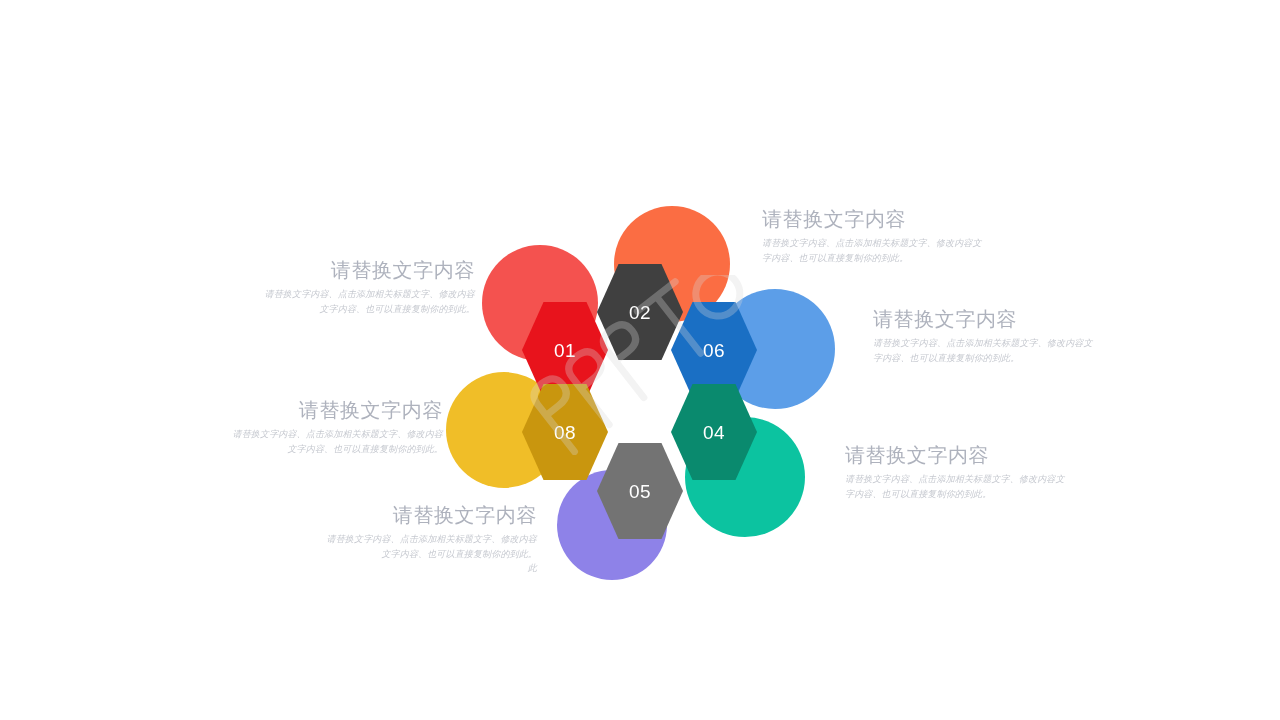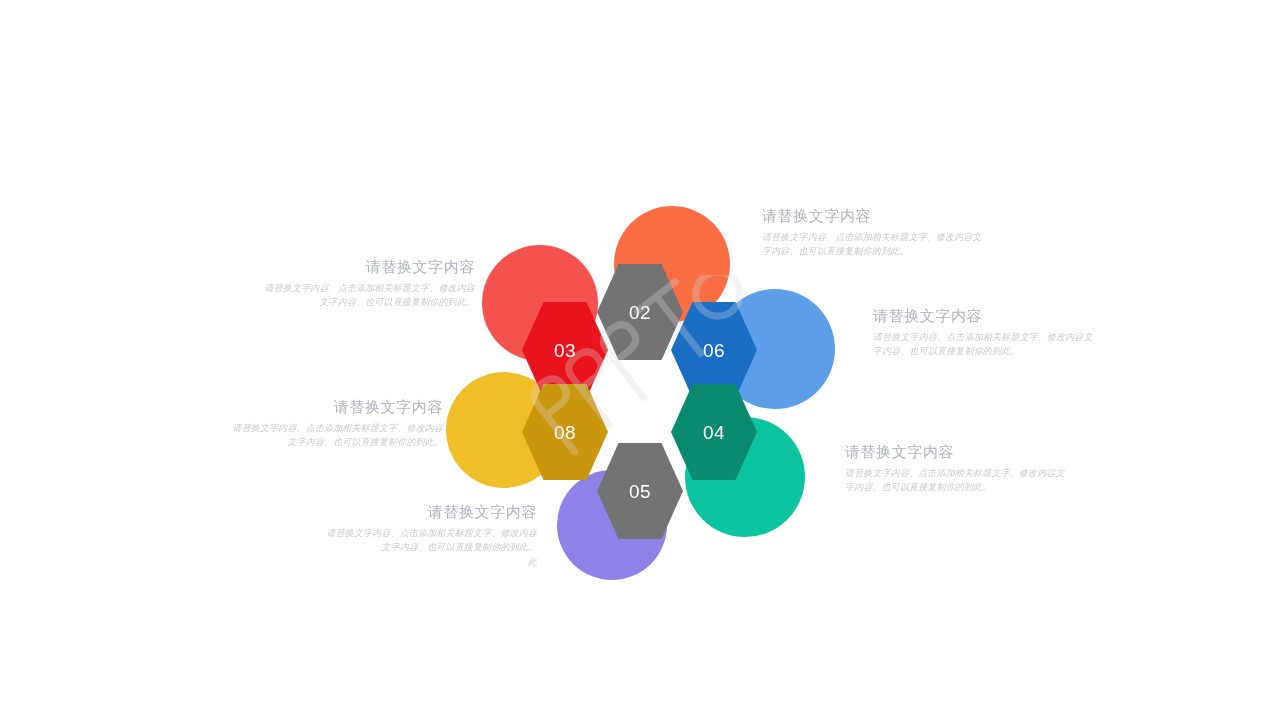--- a/index.html
+++ b/index.html
@@ -68,21 +68,21 @@
     line-height: 1;
     user-select: none;
   }
 
   
   .txtblock {
     position: absolute;
     z-index: 5;
   }
   .txt-title {
-    font-size: 15px;
+    font-size: 20px;
     color: #aeb2bd;
     line-height: 1.25;
     margin: 0 0 4px 0;
     font-weight: normal;
     letter-spacing: 0.6px;
     white-space: nowrap;
   }
   .txt-body {
     font-size: 9px;
     color: #c6c9d0;
@@ -102,23 +102,23 @@
   <div id="diagram">
 
     <div class="petal-circle" style="left: 482px; top: 245px; width: 116px; height: 116px; background: rgb(244, 82, 79);"></div>
     <div class="petal-circle" style="left: 614px; top: 206px; width: 116px; height: 116px; background: rgb(251, 109, 67);"></div>
     <div class="petal-circle" style="left: 715px; top: 289px; width: 120px; height: 120px; background: rgb(92, 158, 232);"></div>
     <div class="petal-circle" style="left: 685px; top: 417px; width: 120px; height: 120px; background: rgb(12, 195, 160);"></div>
     <div class="petal-circle" style="left: 557px; top: 470px; width: 110px; height: 110px; background: rgb(142, 130, 232);"></div>
     <div class="petal-circle" style="left: 446px; top: 372px; width: 116px; height: 116px; background: rgb(240, 190, 40);"></div>
 
     <div class="hex" style="left: 522px; top: 302px; width: 86px; height: 96px; background: rgb(232, 19, 28);">
-      <span class="hex-num">03</span>
+      <span class="hex-num">01</span>
     </div>
-    <div class="hex" style="left: 597px; top: 264px; width: 86px; height: 96px; background: #737373;">
+    <div class="hex" style="left: 597px; top: 264px; width: 86px; height: 96px; background: #404040;">
       <span class="hex-num">02</span>
     </div>
     <div class="hex" style="left: 671px; top: 302px; width: 86px; height: 96px; background: rgb(26, 111, 196);">
       <span class="hex-num">06</span>
     </div>
     <div class="hex" style="left: 671px; top: 384px; width: 86px; height: 96px; background: rgb(10, 138, 110);">
       <span class="hex-num">04</span>
     </div>
     <div class="hex" style="left: 597px; top: 427px; width: 86px; height: 96px; background: #737373; margin-top: 16px;">
       <span class="hex-num">05</span>

